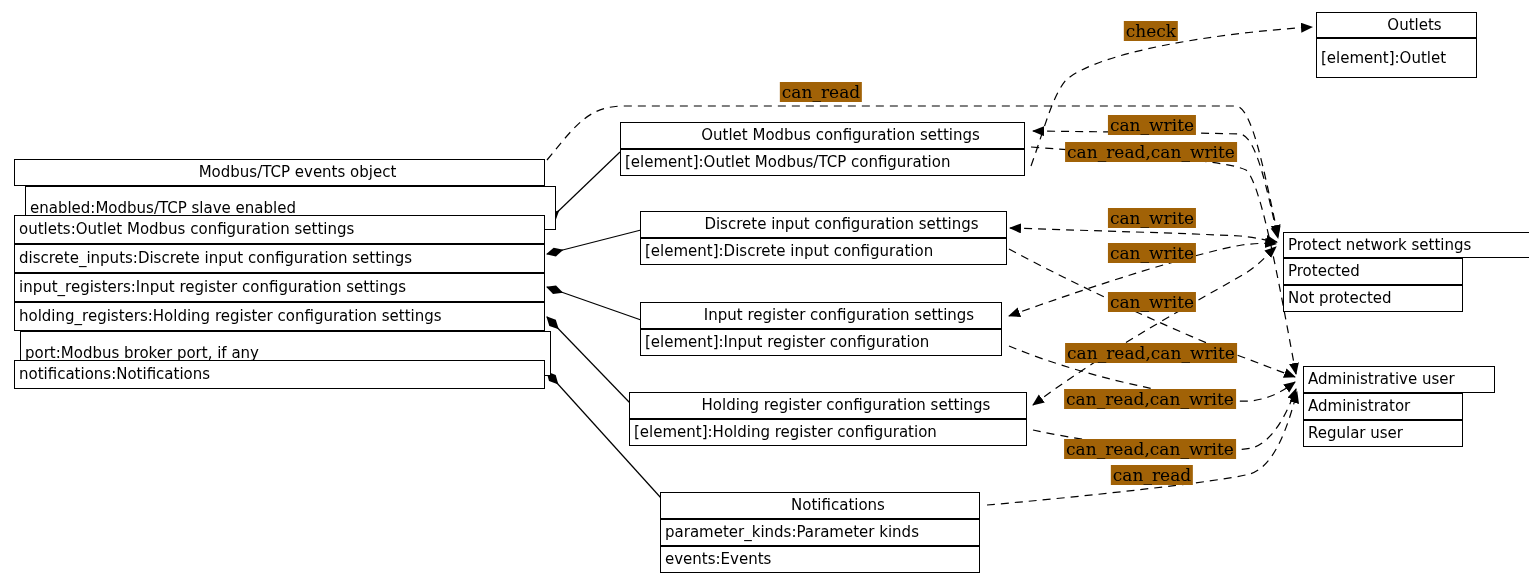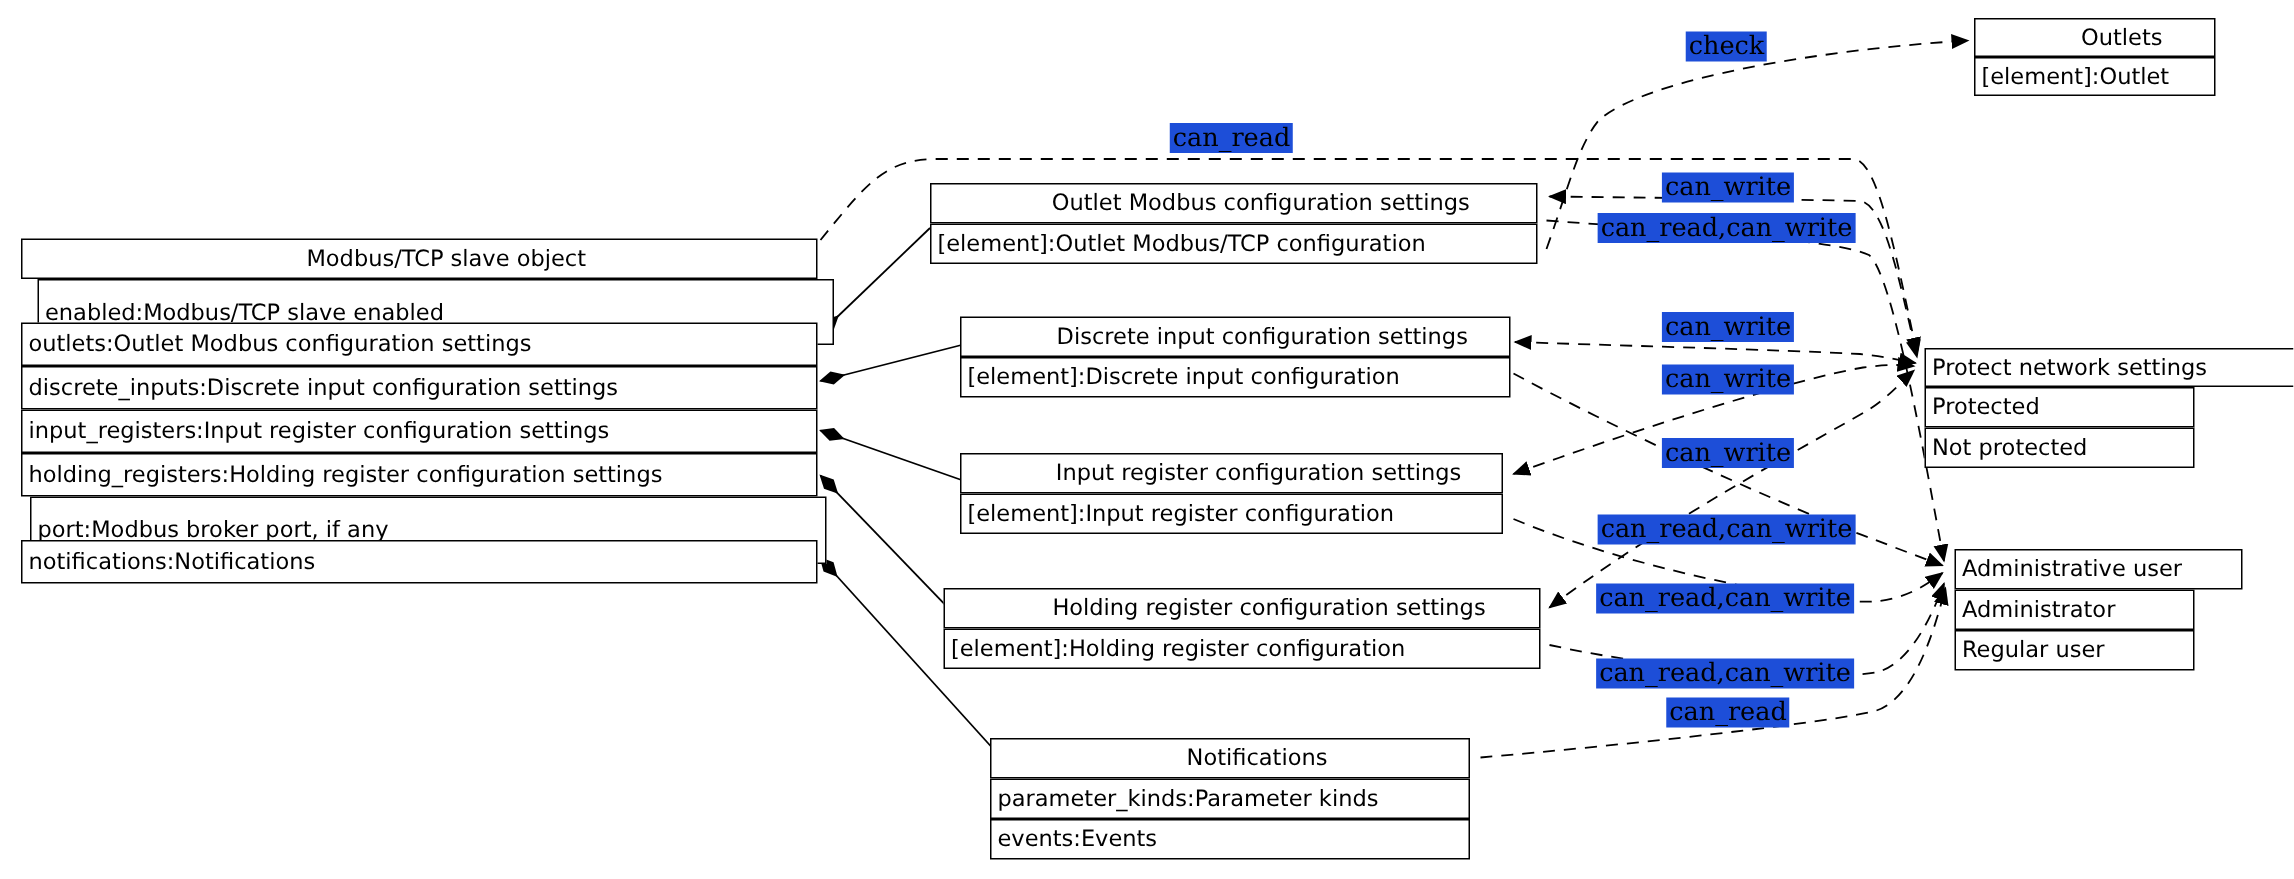--- a/index.html
+++ b/index.html
@@ -5,21 +5,21 @@
   html,body{margin:0;padding:0;background:#ffffff;}
   #canvas{position:relative;width:1529px;height:586px;background:#ffffff;overflow:hidden;
           font-family:"DejaVu Sans",sans-serif;color:#000;}
   #edges{position:absolute;left:0;top:0;z-index:1;}
   .cell{position:absolute;box-sizing:border-box;border:1px solid #000;background:#fff;
         font-size:15px;line-height:1;display:flex;align-items:center;padding:0 4px;
         white-space:nowrap;z-index:2;}
   .cell.title{justify-content:center;padding-left:40px;}
   .elabel{position:absolute;transform:translate(-50%,-50%);z-index:3;
           font-family:"DejaVu Serif","Liberation Serif",serif;font-size:17px;
-          background:#1d4ed8;padding:0 2px;white-space:nowrap;}
+          background:#a16207;padding:0 2px;white-space:nowrap;}
 </style>
 </head>
 <body>
 
 <div id="canvas">
 
   <svg id="edges" width="1529" height="586" viewBox="0 0 1529 586">
     <defs>
       <marker id="arw" markerUnits="userSpaceOnUse" markerWidth="14" markerHeight="12" refX="11" refY="5" orient="auto-start-reverse">
         <path d="M0,0 L12,5 L0,10 z" fill="#000"></path>
@@ -57,31 +57,31 @@
       <path marker-end="url(#arw)" d="M 1009 249 C 1100 298 1215 348 1248 359 C 1268 367 1282 372 1295 377"></path>
 
       <path marker-end="url(#arw)" d="M 1009 346 C 1100 384 1218 403 1250 401 C 1270 399 1283 391 1295 382"></path>
 
       <path marker-end="url(#arw)" d="M 1033 430 C 1110 447 1218 455 1252 448 C 1272 442 1286 416 1296 389"></path>
 
       <path marker-end="url(#arw)" d="M 987 505 C 1080 497 1218 482 1250 474 C 1276 466 1289 422 1297 392"></path>
     </g>
   </svg>
 
-  <div class="cell title" style="left:14px;top:159px;width:531px;height:27px">Modbus/TCP slave object</div>
+  <div class="cell title" style="left:14px;top:159px;width:531px;height:27px">Modbus/TCP events object</div>
   <div class="cell" style="left:25px;top:186px;width:531px;height:44px">enabled:Modbus/TCP slave enabled</div>
   <div class="cell" style="left:14px;top:215px;width:531px;height:29px">outlets:Outlet Modbus configuration settings</div>
   <div class="cell" style="left:14px;top:244px;width:531px;height:29px">discrete_inputs:Discrete input configuration settings</div>
   <div class="cell" style="left:14px;top:273px;width:531px;height:29px">input_registers:Input register configuration settings</div>
   <div class="cell" style="left:14px;top:302px;width:531px;height:29px">holding_registers:Holding register configuration settings</div>
   <div class="cell" style="left:20px;top:331px;width:531px;height:45px">port:Modbus broker port, if any</div>
   <div class="cell" style="left:14px;top:360px;width:531px;height:29px">notifications:Notifications</div>
 
   <div class="cell title" style="left:1316px;top:12px;width:161px;height:26px">Outlets</div>
-  <div class="cell" style="left:1316px;top:38px;width:161px;height:26px">[element]:Outlet</div>
+  <div class="cell" style="left:1316px;top:38px;width:161px;height:40px">[element]:Outlet</div>
 
   <div class="cell title" style="left:620px;top:122px;width:405px;height:27px">Outlet Modbus configuration settings</div>
   <div class="cell" style="left:620px;top:149px;width:405px;height:27px">[element]:Outlet Modbus/TCP configuration</div>
 
   <div class="cell title" style="left:640px;top:211px;width:367px;height:27px">Discrete input configuration settings</div>
   <div class="cell" style="left:640px;top:238px;width:367px;height:27px">[element]:Discrete input configuration</div>
 
   <div class="cell title" style="left:640px;top:302px;width:362px;height:27px">Input register configuration settings</div>
   <div class="cell" style="left:640px;top:329px;width:362px;height:27px">[element]:Input register configuration</div>
 

